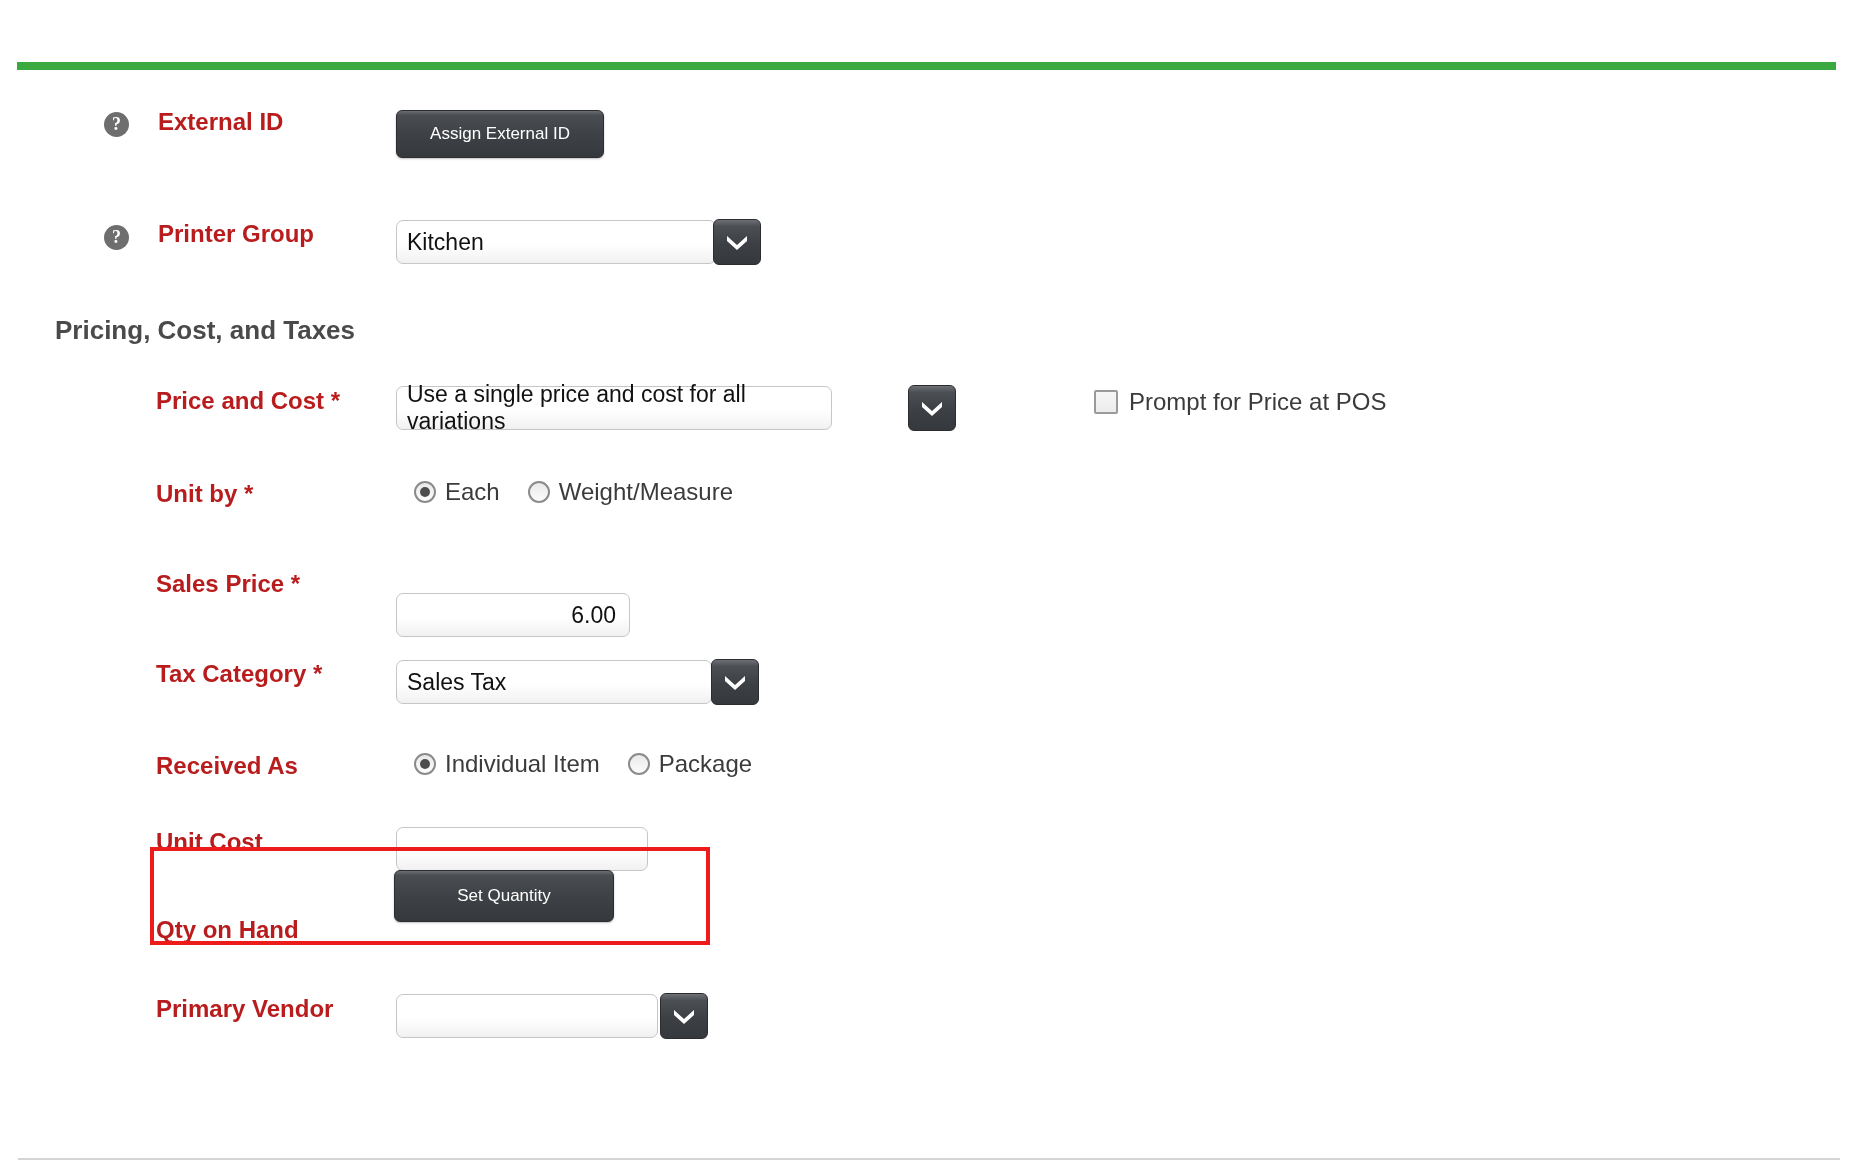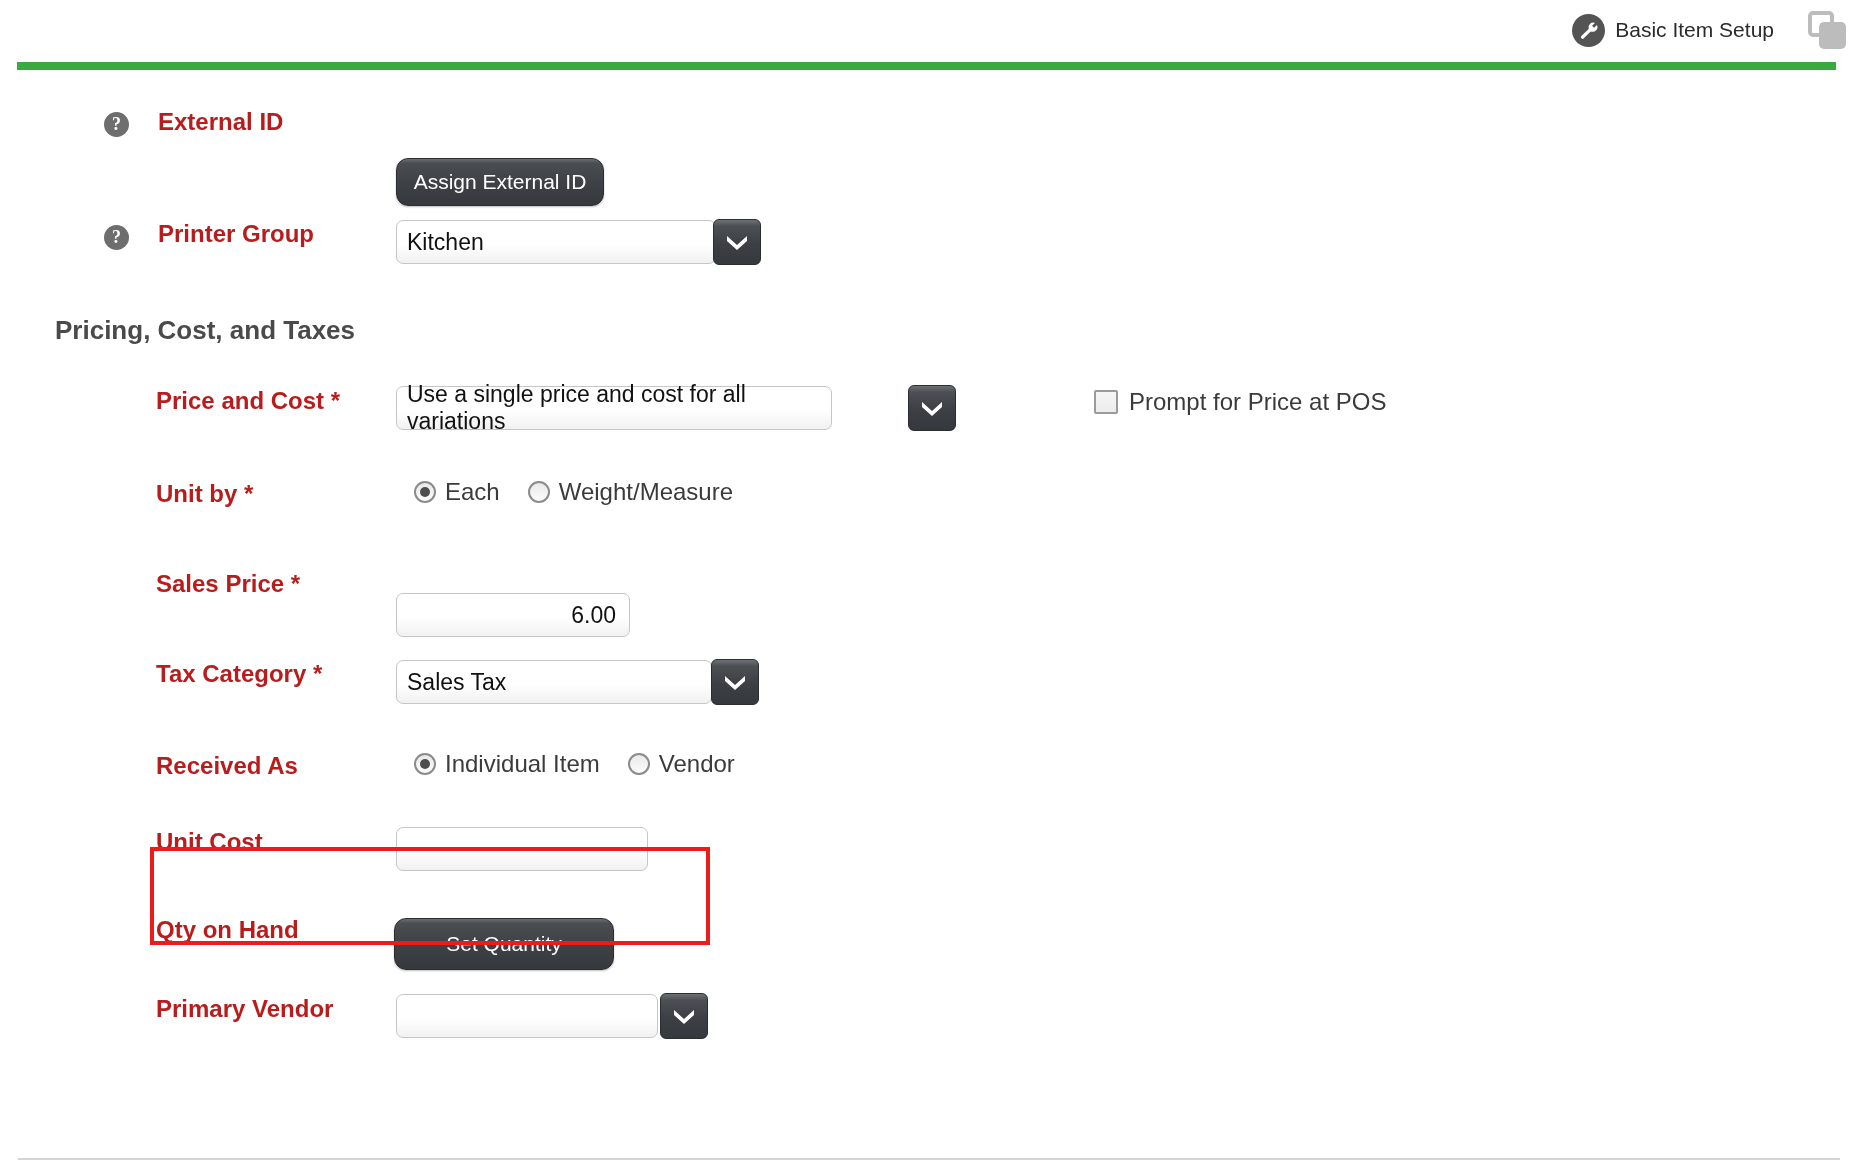--- a/index.html
+++ b/index.html
@@ -146,29 +146,28 @@
     align-items: center;
     justify-content: center;
   }
   .dropdown-btn svg { display: block; }
 
   
   .dark-btn {
     position: absolute;
     background: linear-gradient(to bottom, #6a6d72 0%, #4a4d52 9%, #3e4145 50%, #35383c 100%);
     border: 1px solid #2b2d31;
-    border-radius: 12px;
+    border-radius: 6px;
     color: #ffffff;
-    font-size: 21px;
+    font-size: 17px;
     display: flex;
     align-items: center;
     justify-content: center;
     box-shadow: 0 1px 2px rgba(0,0,0,0.25);
     white-space: nowrap;
-    margin-top: 48px;
   }
 
   
   .radio-group {
     position: absolute;
     display: flex;
     align-items: center;
   }
   .radio-item {
     display: flex;
@@ -235,32 +234,20 @@
     background: #d4d4d4;
   }
 </style>
 </head>
 <body>
 
 <div id="page">
 
   <div class="header">
 
-    <div class="header-right">
-      <span class="wrench-badge">
-        <svg width="21" height="21" viewBox="0 0 24 24" aria-hidden="true">
-          <path d="M21.7 5.6l-3.3 3.3-2.3-2.3 3.3-3.3a5.5 5.5 0 0 0-7.2 6.9L4.1 17.9a2 2 0 1 0 2.8 2.8l7.7-7.7a5.5 5.5 0 0 0 7.1-7.4z" fill="#ffffff"></path>
-        </svg>
-      </span>
-      <span class="basic-item-label">Basic Item Setup</span>
-      <span class="copy-icon">
-        <span class="sheet-back"></span>
-        <span class="sheet-front"></span>
-      </span>
-    </div>
   </div>
 
   <div class="green-bar"></div>
 
   <div class="form-area">
 
     <div class="help-icon" style="left:104px; top:42px;">?</div>
     <div class="field-label" style="left:158px; top:38px;">External ID</div>
     <div class="dark-btn" style="left:396px; top:40px; width:208px; height:48px;">Assign External ID</div>
 
@@ -312,21 +299,21 @@
     </div>
 
     <div class="field-label" style="left:156px; top:682px;">Received As</div>
     <div class="radio-group" style="left:414px; top:680px;">
       <span class="radio-item">
         <span class="radio-dot checked"></span>
         <span class="radio-label">Individual Item</span>
       </span>
       <span class="radio-item">
         <span class="radio-dot"></span>
-        <span class="radio-label">Vendor</span>
+        <span class="radio-label">Package</span>
       </span>
     </div>
 
     <div class="field-label" style="left:156px; top:758px;">Unit Cost</div>
     <div class="textbox" style="left:396px; top:757px; width:252px;"></div>
 
     <div class="field-label" style="left:156px; top:846px;">Qty on Hand</div>
     <div class="dark-btn" style="left:392px; top:724px; width:0; height:0; opacity:0;"></div>
     <div class="dark-btn" style="left:392px; top:854px; width:0; height:0; opacity:0;"></div>
     <div class="dark-btn" style="left:394px; top:800px; width:220px; height:52px;">Set Quantity</div>

